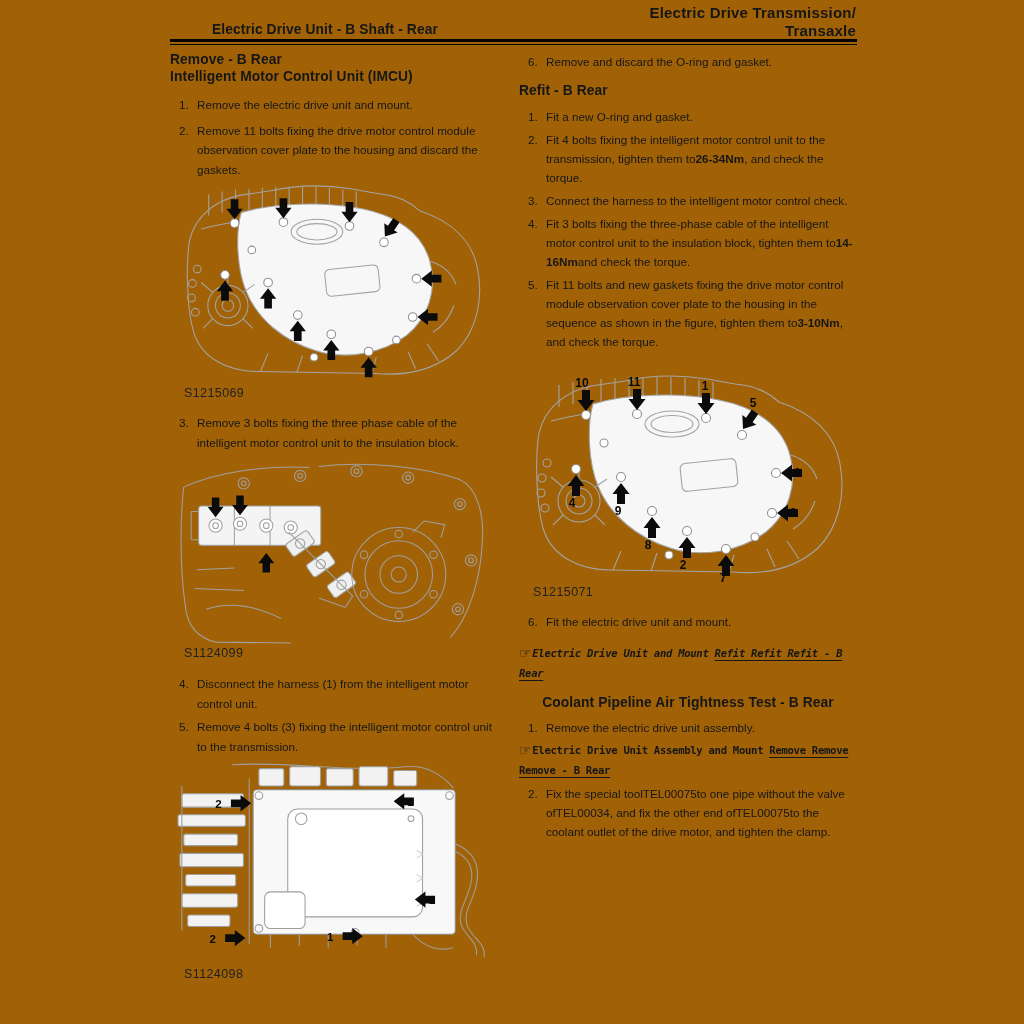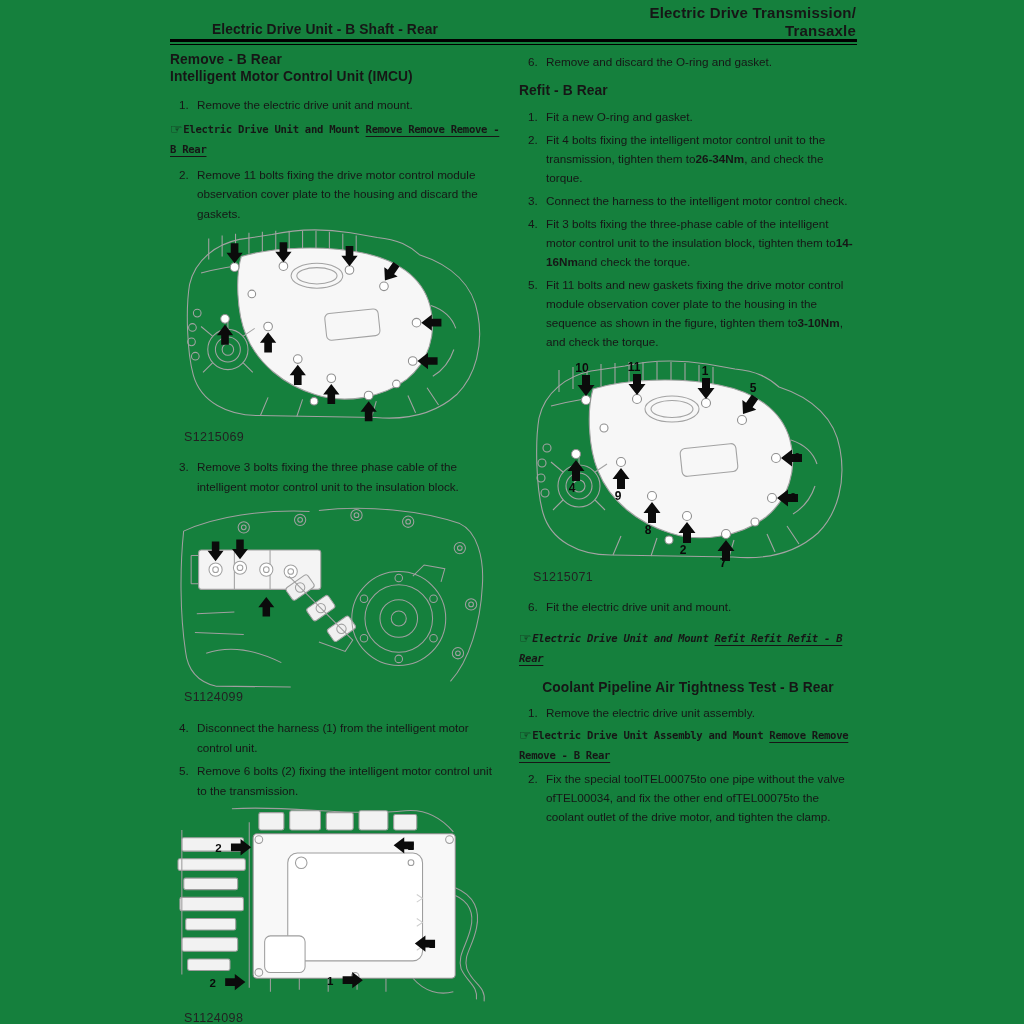--- a/index.html
+++ b/index.html
@@ -1,17 +1,17 @@
 <!DOCTYPE html>
 <html><head>
 <meta charset="utf-8">
 <style>
   html,body{margin:0;padding:0;background:#ffffff;}
   body{width:1024px;height:1024px;position:relative;font-family:"Liberation Sans",sans-serif;color:#161616;}
-  .page{position:absolute;inset:0;background:#15803d;}
+  .page{position:absolute;inset:0;background:#a16207;}
 
   
   .hdr-right{position:absolute;top:4px;right:168px;text-align:right;font-weight:bold;font-size:15px;line-height:17.5px;letter-spacing:.2px;}
   .hdr-left{position:absolute;top:22px;left:170px;font-weight:bold;font-size:13.8px;letter-spacing:.1px;margin-left:42px;}
   .rule-wrap{position:absolute;left:170px;right:167px;top:39px;}
   .rule-thick{height:3px;background:#000;}
   .rule-thin{height:1px;background:#000;margin-top:2px;}
 
   
   .col{position:absolute;top:46px;}
@@ -43,21 +43,21 @@
   .m-step1{margin-top:10px;}
   .m-link1{margin-top:4px;}
   .m-step2{margin-top:6px;}
   .m-step3{margin-top:13px;}
   .m-fig2{margin-top:5px;}
   .m-step4{margin-top:14px;}
   .m-step5{margin-top:4px;}
   .m-fig3{margin-top:3px;}
   .m-r1{margin-top:7px;}
   .m-r2,.m-r3,.m-r4,.m-r5{margin-top:4px;}
-  .m-fig4{margin-top:5px;}
+  .m-fig4{margin-top:20px;}
   .m-r6{margin-top:13px;}
   .m-link2{margin-top:12px;font-style:italic;}
   .m-cool{margin-top:3px;text-align:center;}
   .m-c1{margin-top:7px;}
   .m-link3{margin-top:3px;}
   .m-c2{margin-top:4px;}
 </style>
 </head>
 <body>
 
@@ -123,23 +123,20 @@
     <h3 class="sec">
       <span>Remove - B Rear</span>
       <span>Intelligent Motor Control Unit (IMCU)</span>
     </h3>
 
     <div class="step m-step1">
       <span class="n">1.</span>
       <span class="t">Remove the electric drive unit and mount.</span>
     </div>
 
-    <div class="xref m-link1">
-      <span class="hand">☞</span><span class="xp">Electric Drive Unit and Mount</span> <span class="xu">Remove Remove Remove - B Rear</span>
-    </div>
 
     <div class="step m-step2">
       <span class="n">2.</span>
       <span class="t">Remove 11 bolts fixing the drive motor control module observation cover plate to the housing and discard the gaskets.</span>
     </div>
 
     <div class="fig" style="margin-left:10px;">
       <svg viewBox="0 0 330 213" width="316" height="204">
         <use href="#housing-base"></use>
         <g>
@@ -223,21 +220,21 @@
     </div>
     <div class="figcap">S1124099</div>
 
     <div class="step m-step4">
       <span class="n">4.</span>
       <span class="t">Disconnect the harness (1) from the intelligent motor control unit.</span>
     </div>
 
     <div class="step m-step5">
       <span class="n">5.</span>
-      <span class="t">Remove 6 bolts (2) fixing the intelligent motor control unit to the transmission.</span>
+      <span class="t">Remove 4 bolts (3) fixing the intelligent motor control unit to the transmission.</span>
     </div>
 
     <div class="fig m-fig3" style="margin-left:4px;">
       <svg viewBox="0 0 330 215" width="318" height="207">
         <g stroke="#9e9e9e" fill="none" stroke-width="1.1">
           <path d="M60,6 C120,2 180,14 240,8 C262,6 278,16 290,30"></path>
           <rect x="8" y="36" width="64" height="14" rx="2" fill="#f2f2f2"></rect>
           <rect x="4" y="58" width="70" height="12" rx="2" fill="#f2f2f2"></rect>
           <rect x="10" y="78" width="56" height="12" rx="2" fill="#f2f2f2"></rect>
           <rect x="6" y="98" width="66" height="14" rx="2" fill="#f2f2f2"></rect>

